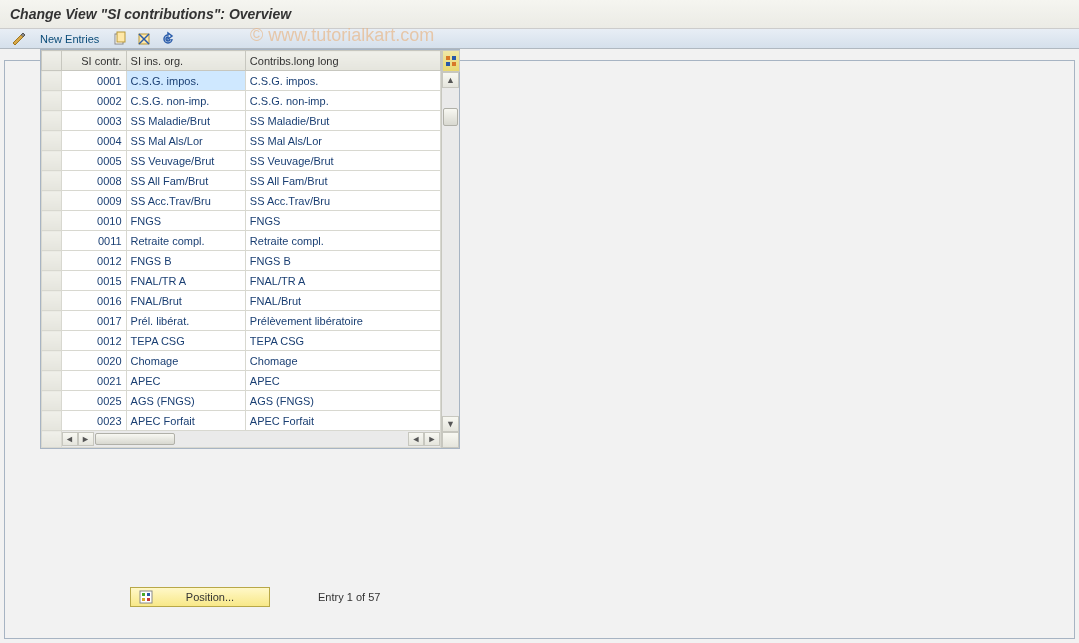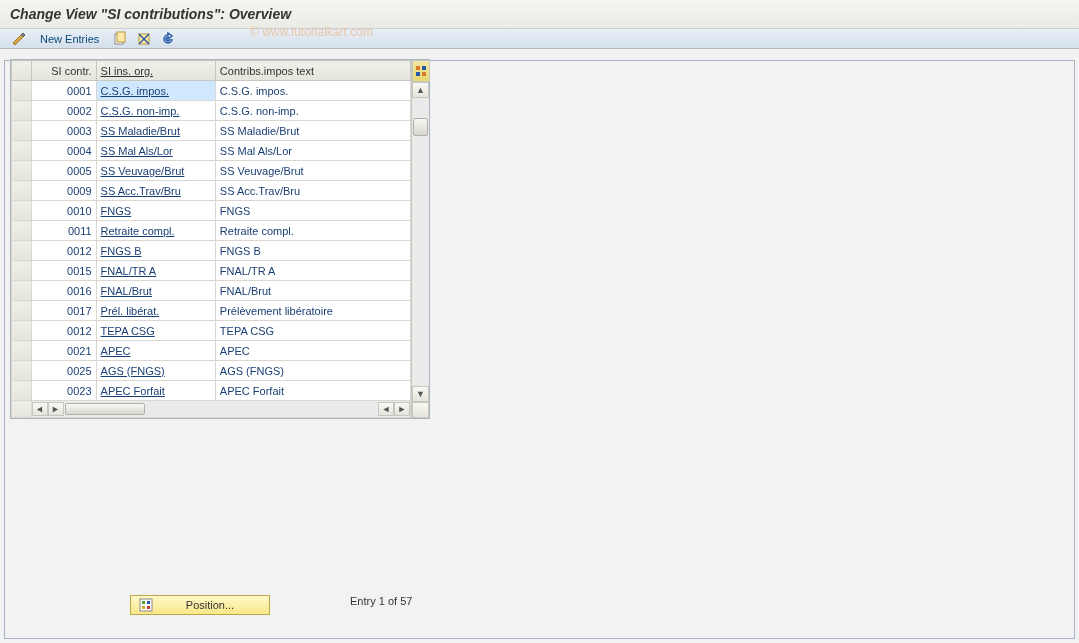--- a/index.html
+++ b/index.html
@@ -20,21 +20,21 @@
       font-size: 14px;
       font-weight: bold;
       font-style: italic;
       color: #333;
       position: relative;
     }
     .watermark {
       position: absolute;
       left: 250px;
       top: 25px;
-      font-size: 12px;
+      font-size: 18px;
       color: #e8b88a;
       font-style: normal;
       font-weight: normal;
       opacity: 0.7;
       z-index: 100;
       pointer-events: none;
     }
     .toolbar {
       background: linear-gradient(#e8eef5, #d5e0ec);
       border-bottom: 1px solid #b0b8c0;
@@ -51,22 +51,22 @@
       align-items: center;
       justify-content: center;
       cursor: pointer;
     }
     .tb-text {
       color: #0a4b78;
       cursor: pointer;
       padding: 2px 6px;
     }
     .content-area {
-      padding: 10px;
       position: relative;
+      margin-left: 40px;
     }
     .table-wrapper {
       display: flex;
       width: 420px;
       border: 1px solid #a7b4c3;
       background: #fff;
       position: relative;
     }
     .data-table {
       border-collapse: collapse;
@@ -89,21 +89,21 @@
       padding: 2px 4px;
       height: 20px;
       white-space: nowrap;
       overflow: hidden;
       background: #fff;
       color: #1a3f73;
     }
     .data-table .sel-col { width: 18px; background: linear-gradient(#f0f0ea, #e5e5dd); }
     .data-table td.sel-col { background: linear-gradient(#f0f0ea, #e5e5dd); }
     .data-table .c1 { width: 60px; text-align: right; }
-    .data-table .c2 { width: 110px; text-decoration: underline; }
+    .data-table .c2 { width: 110px; }
     .data-table .c3 { width: 180px; }
     .data-table td.c2.highlighted { background: #cfe8ff; }
     .corner-btn {
       width: 18px;
       background: linear-gradient(#f0e8a8,#e8d870);
       border: 1px solid #c7c7bf;
       display:flex;
       align-items:center;
       justify-content:center;
     }
@@ -139,25 +139,25 @@
       font-size:9px; color:#555; cursor:pointer;
     }
     .hscroll .track { flex:1; height:14px; background:#eaeaea; position:relative; margin:0 1px;}
     .hscroll .thumb {
       position:absolute; top:1px; bottom:1px; left:0; width:80px;
       background: linear-gradient(#f8f8f2,#d8d8d0);
       border:1px solid #b0b0a8; border-radius:2px;
     }
     .footer {
       position: absolute;
-      bottom: 28px;
+      bottom: 36px;
       left: 10px;
       display: flex;
-      align-items: flex-start;
-      gap: 80px;
+      align-items: center;
+      gap: 48px;
       padding-left: 120px;
     }
     .position-btn {
       background: linear-gradient(#fff8c8, #f8e888);
       border: 1px solid #b8a848;
       padding: 2px 8px;
       display: inline-flex;
       align-items: center;
       gap: 6px;
       cursor: pointer;
@@ -216,21 +216,21 @@
 
 <div class="content-area">
   <div class="table-wrapper">
     <div style="flex:1;">
     <table class="data-table">
       <thead>
         <tr>
           <th class="sel-col"></th>
           <th class="c1">SI contr.</th>
           <th class="c2">SI ins. org.</th>
-          <th class="c3">Contribs.impos text</th>
+          <th class="c3">Contribs.long long</th>
         </tr>
       </thead>
       <tbody id="table-body">
             <tr>
               <td class="sel-col"></td>
               <td class="c1">0001</td>
               <td class="c2 highlighted">C.S.G. impos.</td>
               <td class="c3">C.S.G. impos.</td>
             </tr>
             <tr>
@@ -252,20 +252,26 @@
               <td class="c3">SS Mal Als/Lor</td>
             </tr>
             <tr>
               <td class="sel-col"></td>
               <td class="c1">0005</td>
               <td class="c2">SS Veuvage/Brut</td>
               <td class="c3">SS Veuvage/Brut</td>
             </tr>
             <tr>
               <td class="sel-col"></td>
+              <td class="c1">0008</td>
+              <td class="c2">SS All Fam/Brut</td>
+              <td class="c3">SS All Fam/Brut</td>
+            </tr>
+            <tr>
+              <td class="sel-col"></td>
               <td class="c1">0009</td>
               <td class="c2">SS Acc.Trav/Bru</td>
               <td class="c3">SS Acc.Trav/Bru</td>
             </tr>
             <tr>
               <td class="sel-col"></td>
               <td class="c1">0010</td>
               <td class="c2">FNGS</td>
               <td class="c3">FNGS</td>
             </tr>
@@ -297,20 +303,26 @@
               <td class="sel-col"></td>
               <td class="c1">0017</td>
               <td class="c2">Prél. libérat.</td>
               <td class="c3">Prélèvement libératoire</td>
             </tr>
             <tr>
               <td class="sel-col"></td>
               <td class="c1">0012</td>
               <td class="c2">TEPA CSG</td>
               <td class="c3">TEPA CSG</td>
+            </tr>
+            <tr>
+              <td class="sel-col"></td>
+              <td class="c1">0020</td>
+              <td class="c2">Chomage</td>
+              <td class="c3">Chomage</td>
             </tr>
             <tr>
               <td class="sel-col"></td>
               <td class="c1">0021</td>
               <td class="c2">APEC</td>
               <td class="c3">APEC</td>
             </tr>
             <tr>
               <td class="sel-col"></td>
               <td class="c1">0025</td>

